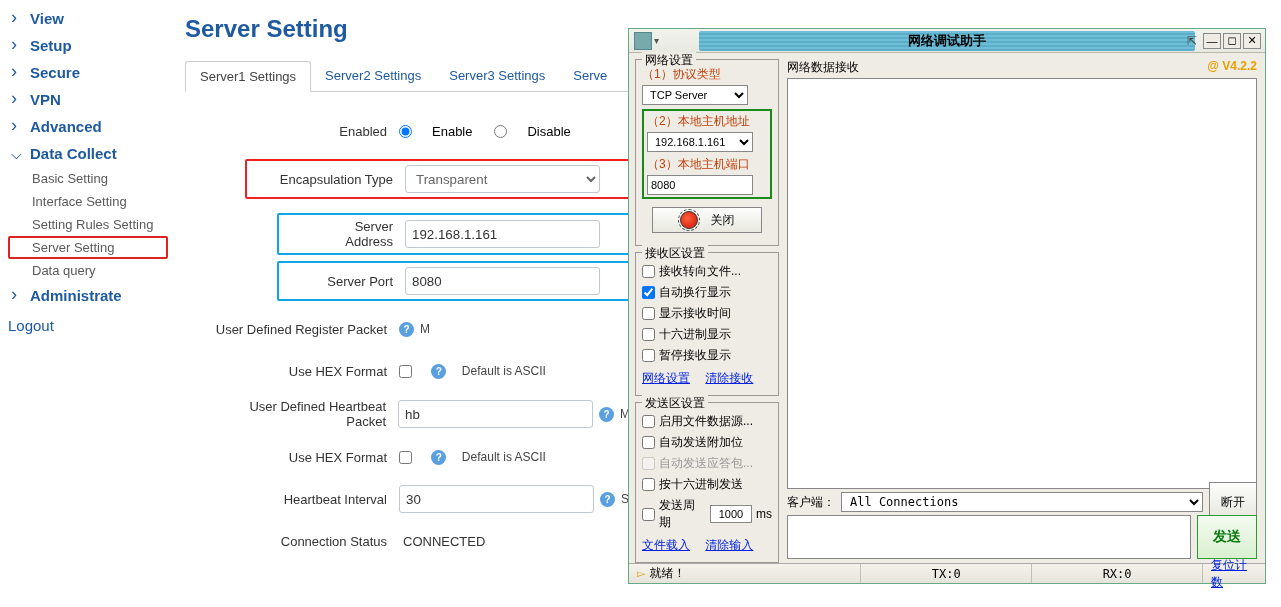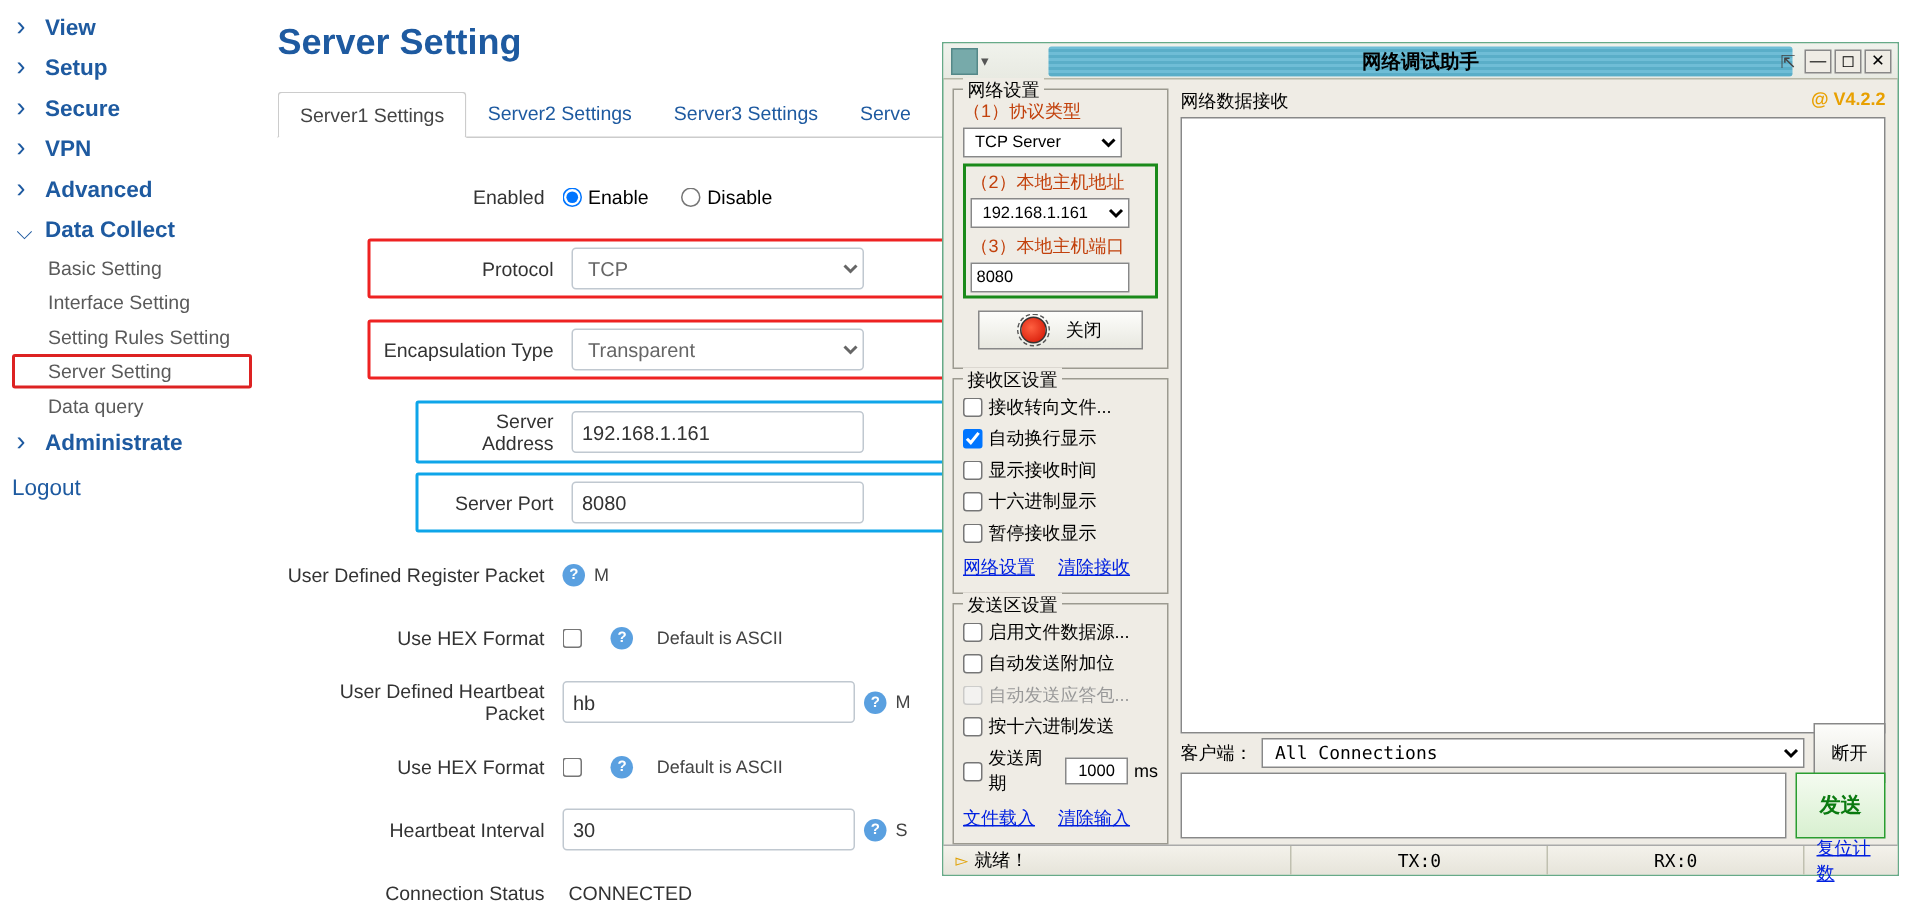--- a/index.html
+++ b/index.html
@@ -18,25 +18,25 @@
 .main { position: absolute; left: 185px; top: 15px; width: 445px; }
 h1.page-title { color: #1e5aa0; font-size: 24px; font-weight: bold; margin-bottom: 18px; }
 .tabs { display: flex; border-bottom: 1px solid #ccc; }
 .tab { padding: 7px 14px; color: #1e5aa0; cursor: pointer; font-size: 13px; }
 .tab.active { border: 1px solid #ccc; border-bottom: 1px solid #fff; margin-bottom: -1px; color: #444; background: #fff; border-radius: 3px 3px 0 0; }
 
 .form { padding-top: 25px; }
 .row { display: flex; align-items: center; margin-bottom: 14px; min-height: 28px; }
 .row.boxed-red { border: 2px solid #e22; border-radius: 2px; padding: 4px 4px; margin-left: 60px; }
 .row.boxed-green { border: 2px solid #0ea5e9; border-radius: 2px; padding: 4px 4px; margin-left: 92px; margin-bottom: 6px; }
-.label { width: 190px; text-align: right; padding-right: 12px; color: #333; }
+.label { width: 190px; text-align: right; padding-right: 12px; color: #333; margin-left: 24px; }
 .row.boxed-red .label { width: 130px; }
 .row.boxed-green .label { width: 98px; }
 .controls { flex: 1; display: flex; align-items: center; gap: 6px; }
-.radio-wrap { display: inline-flex; align-items: center; gap: 4px; margin-right: 16px; }
+.radio-wrap { display: inline-flex; align-items: center; gap: 20px; margin-right: 16px; }
 select.wide, input.wide { width: 195px; height: 28px; border: 1px solid #c0c8d0; border-radius: 3px; padding: 0 6px; color: #666; background: #fff; }
 input.wide { color: #333; }
 .help-icon { width: 15px; height: 15px; border-radius: 50%; background: #5aa0e0; color: #fff; font-size: 10px; display: inline-flex; align-items: center; justify-content: center; font-weight: bold; }
 .help-text { color: #444; font-size: 12px; }
 .val-text { color: #333; padding-left: 4px; }
 
 
 .netwin { position: absolute; left: 628px; top: 28px; width: 638px; height: 556px; border: 1px solid #6a8; background: #efece5; }
 .titlebar { height: 24px; background: linear-gradient(#f0f2ec,#e8eae2); display: flex; align-items: center; position: relative; border-bottom: 1px solid #b8b8a8; }
 .tb-left { position: absolute; left: 5px; display: flex; align-items: center; gap: 2px; }
@@ -119,26 +119,20 @@
             <input type="radio" checked="" style="">
             <span>Enable</span>
           </label>
         <label class="radio-wrap">
             <input type="radio" style="">
             <span>Disable</span>
           </label>
       </div>
     </div>
 
-    <div class="row boxed-red">
-      <div class="label">Protocol</div>
-      <div class="controls">
-          <select class="wide"><option>TCP</option></select>
-        </div>
-    </div>
 
     <div class="row boxed-red">
       <div class="label">Encapsulation Type</div>
       <div class="controls">
           <select class="wide"><option>Transparent</option></select>
         </div>
     </div>
 
     <div class="row boxed-green">
       <div class="label">Server Address</div>

